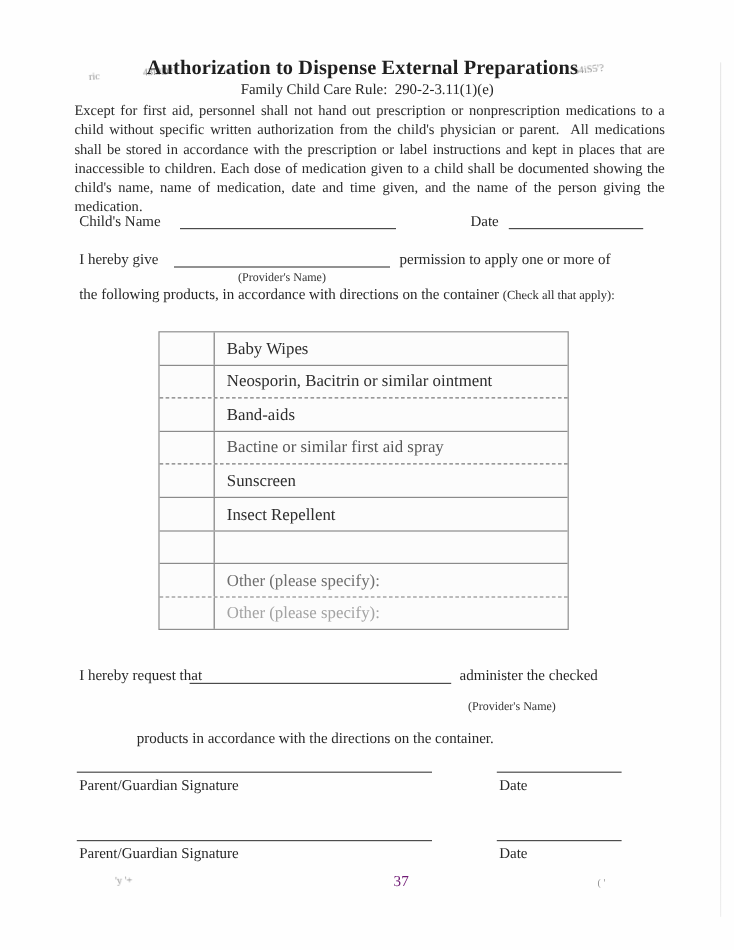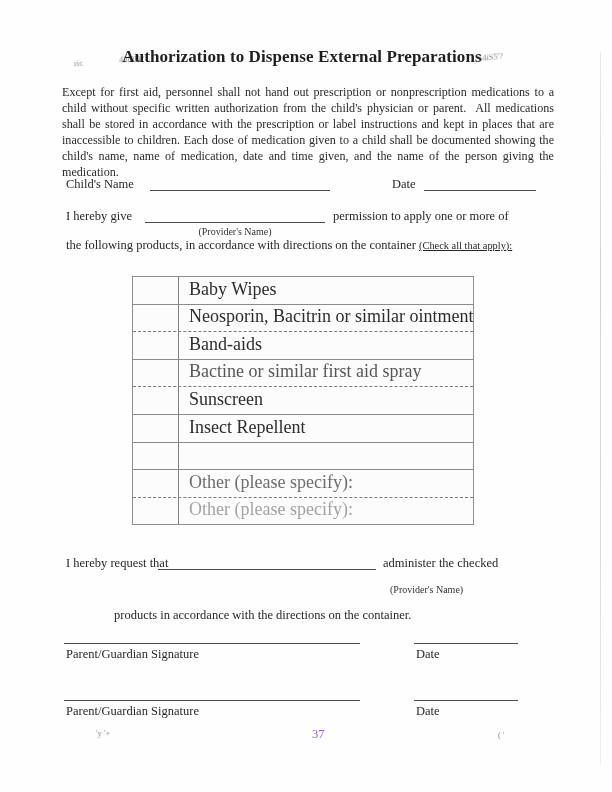--- a/index.html
+++ b/index.html
@@ -15,45 +15,45 @@
   .subtitle {
     position:absolute; top:67px; left:0; width:612px; text-align:center;
     font-size:12.4px; white-space:pre; color:#262626;
   }
   .intro {
     position:absolute; top:85px; left:62px; width:492px;
     font-size:12.1px; line-height:15.9px; text-align:justify;
     white-space:pre-wrap; color:#2b2b2b;
   }
   .lbl { position:absolute; font-size:12.5px; color:#282828; white-space:nowrap; }
-  .small-note { font-size:10.4px;text-decoration:underline; }
+  .small-note { font-size:10.4px; }
   .fill { position:absolute; height:14px; border-bottom:1px solid #4a4a4a; }
   .caption { position:absolute; font-size:10px; color:#333; text-align:center; white-space:nowrap; }
 
   
   .chk-table {
     position:absolute; left:132px; top:276px; width:340px;
     border:1px solid #8f8f8f; background:rgba(250,250,250,.35);
   }
   .chk-row { display:flex; height:26.6px; border-bottom:1px solid #8b8b8b; }
   .chk-row.dashed { border-bottom:1px dashed #7a7a7a; }
   .chk-row.last { border-bottom:none; }
   .chk-box { width:45px; border-right:1px solid #7f7f7f; }
   .chk-label {
     flex:1; display:flex; align-items:flex-end;
-    padding:0 4px 4px 10px; font-size:18px; white-space:nowrap; overflow:hidden;
+    padding:0 4px 4px 10px; font-size:14px; white-space:nowrap; overflow:hidden;
   }
   .tone-dark  .chk-label { color:#2d2d2d; }
   .tone-faded .chk-label { color:#575757; filter:blur(.3px); }
   .tone-light .chk-label { color:#a3a3a3; }
   .tone-medium.dashed .chk-label, .tone-medium .chk-label { color:#6e6e6e; filter:blur(.2px); }
 
   
   .sigline { position:absolute; height:14px; border-bottom:1.5px solid #4d4d4d; }
-  .pagenum { position:absolute; top:727px; left:312px; font-size:12.6px; color:#8b5cf6; }
+  .pagenum { position:absolute; top:727px; left:328px; font-size:12.6px; color:#701a75; }
 
   
   .smudge {
     position:absolute; font-size:8.5px; color:#8f8f8f;
     filter:blur(.55px); white-space:nowrap;
   }
   .sm1 { left:74px;  top:58px;  transform:rotate(-4deg); }
   .sm2 { left:119px; top:54px;  transform:rotate(-3deg); }
   .sm3 { left:478px; top:52px;  transform:rotate(-6deg); }
   .sm4 { left:96px;  top:728px; transform:rotate(-2deg); }
@@ -70,20 +70,21 @@
 <div class="page">
 
   <span class="smudge sm1">ric</span>
   <span class="smudge sm2">43i9D*</span>
   <span class="smudge sm3">54iS5'?</span>
   <span class="smudge sm4">'y '+</span>
   <span class="smudge sm5">( '</span>
   <div class="edge-line"></div>
 
   <div class="title">Authorization to Dispense External Preparations</div>
+  <div class="subtitle">Family Child Care Rule:  290-2-3.11(1)(e)</div>
   <div class="intro">Except for first aid, personnel shall not hand out prescription or nonprescription medications to a child without specific written authorization from the child's physician or parent.  All medications shall be stored in accordance with the prescription or label instructions and kept in places that are inaccessible to children. Each dose of medication given to a child shall be documented showing the child's name, name of medication, date and time given, and the name of the person giving the medication.</div>
 
   <span class="lbl" style="left:66px; top:177px;">Child's Name</span>
   <span class="fill" style="left:150px; top:176px; width:180px;"></span>
   <span class="lbl" style="left:392px; top:177px;">Date</span>
   <span class="fill" style="left:424px; top:176px; width:112px;"></span>
 
   <span class="lbl" style="left:66px; top:209px;">I hereby give</span>
   <span class="fill" style="left:145px; top:208px; width:180px;"></span>
   <span class="caption" style="left:145px; top:226px; width:180px;">(Provider's Name)</span>

